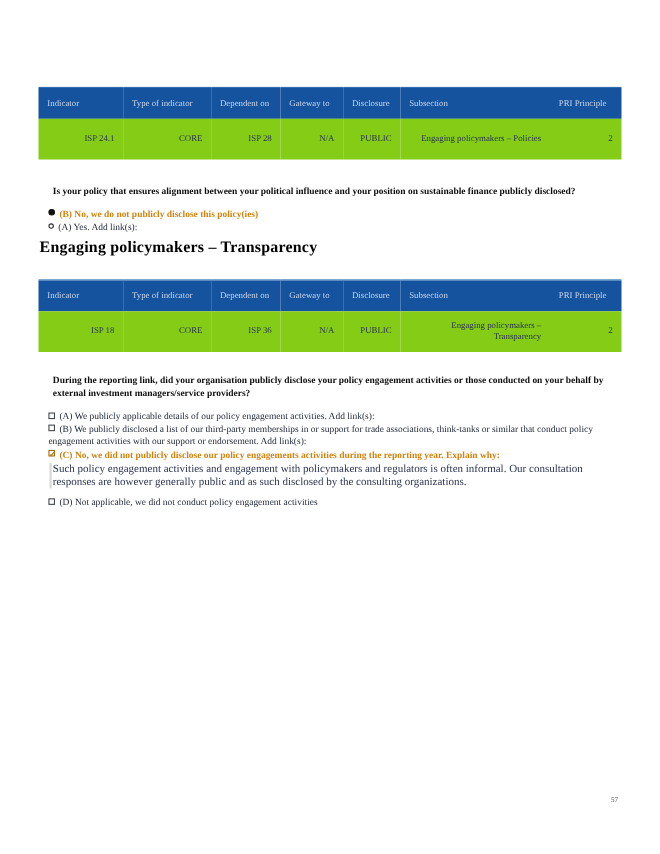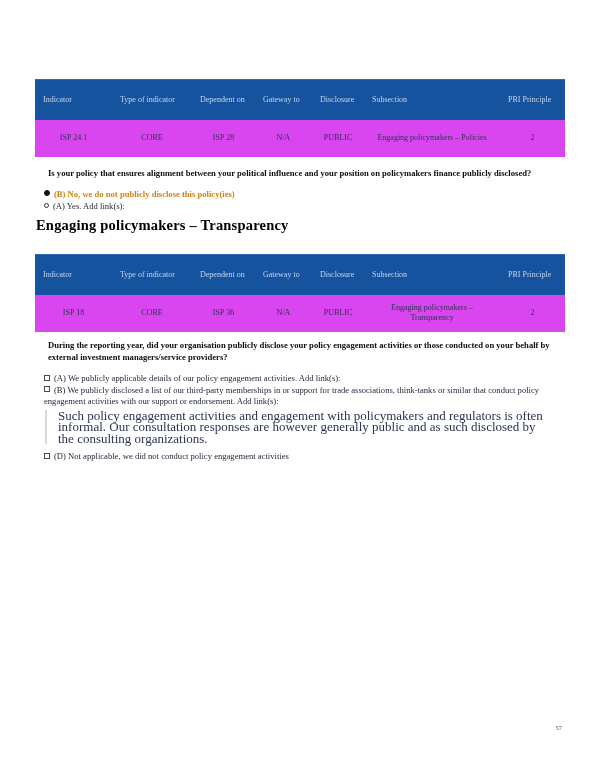--- a/index.html
+++ b/index.html
@@ -16,26 +16,26 @@
 
   
   .ind-table {
     position:absolute; left:35px; width:530px;
     border-collapse:collapse; table-layout:fixed;
     font-size:8px; line-height:10px;
   }
   .ind-table thead th {
     background:#15539f; color:#c7d5e9;
     font-weight:normal; text-align:left; vertical-align:middle;
-    padding:6px 8px; height:40px;
+    padding:6px 8px; height:28px;
     border-top:1px solid #2e6cb5;
   }
   .ind-table tbody td {
-    background:#d946ef; color:#2b3450;
-    text-align:center; vertical-align:middle;
+    background:#84cc16; color:#2b3450;
+    text-align:right; vertical-align:middle;
     padding:6px 8px; height:37px;
   }
   #table1 { top:79px; }
   #table2 { top:254px; }
 
   
   .question {
     position:absolute; font-weight:bold; color:#0d0d0d;
     font-size:8.6px; line-height:11.5px;
   }
@@ -66,23 +66,23 @@
   }
   .checkbox.checked { border-color:#a06c10; }
   .checkbox.checked::after {
     content:"✓"; position:absolute; left:-0.5px; top:-3px;
     font-size:7.5px; color:#b5770f; font-weight:bold;
   }
 
   
   .explanation {
     border-left:2.5px solid #d9d9d9;
-    padding-left:11px; margin:2px 0 0 1px;
+    padding-left:1px; margin:2px 0 0 1px;
     width:502px; color:#2b3450;
-    font-size:13px; line-height:11.5px; font-weight:normal;
+    font-size:10px; line-height:11.5px; font-weight:normal;
   }
 
   
   .section-heading {
     position:absolute; left:36px; top:217px;
     font-size:14.5px; font-weight:bold; color:#000000;
     letter-spacing:0.2px;
   }
 
   
@@ -123,21 +123,21 @@
         <td>CORE</td>
         <td>ISP 28</td>
         <td>N/A</td>
         <td>PUBLIC</td>
         <td>Engaging policymakers – Policies</td>
         <td>2</td>
       </tr>
     </tbody>
   </table>
 
-  <div class="question" id="q1-text">Is your policy that ensures alignment between your political influence and your position on policymakers finance publicly disclosed?</div>
+  <div class="question" id="q1-text">Is your policy that ensures alignment between your political influence and your position on sustainable finance publicly disclosed?</div>
 
   <div class="options" id="q1-options">
     <span class="option orange"><span class="radio checked"></span><span>(B) No, we do not publicly disclose this policy(ies)</span></span>
     <span class="option"><span class="radio"></span><span>(A) Yes. Add link(s):</span></span>
   </div>
 
   <div class="section-heading">Engaging policymakers – Transparency</div>
 
   <table class="ind-table" id="table2">
     <colgroup>
@@ -166,24 +166,25 @@
         <td>CORE</td>
         <td>ISP 36</td>
         <td>N/A</td>
         <td>PUBLIC</td>
         <td>Engaging policymakers – Transparency</td>
         <td>2</td>
       </tr>
     </tbody>
   </table>
 
-  <div class="question" id="q2-text">During the reporting year, did your organisation publicly disclose your policy engagement activities or those conducted on your behalf by external investment managers/service providers?</div>
+  <div class="question" id="q2-text">During the reporting link, did your organisation publicly disclose your policy engagement activities or those conducted on your behalf by external investment managers/service providers?</div>
 
   <div class="options" id="q2-options">
     <span class="option"><span class="checkbox"></span><span>(A) We publicly applicable details of our policy engagement activities. Add link(s):</span></span>
     <span class="option"><span class="checkbox"></span><span>(B) We publicly disclosed a list of our third-party memberships in or support for trade associations, think-tanks or similar that conduct policy engagement activities with our support or endorsement. Add link(s):</span></span>
+    <span class="option orange"><span class="checkbox checked"></span><span>(C) No, we did not publicly disclose our policy engagements activities during the reporting year. Explain why:</span></span>
     <div class="explanation">Such policy engagement activities and engagement with policymakers and regulators is often informal. Our consultation responses are however generally public and as such disclosed by the consulting organizations.</div>
     <span class="option gap-top"><span class="checkbox"></span><span>(D) Not applicable, we did not conduct policy engagement activities</span></span>
   </div>
 
   <div class="page-number">57</div>
 
 </div>
 
 </body></html>

